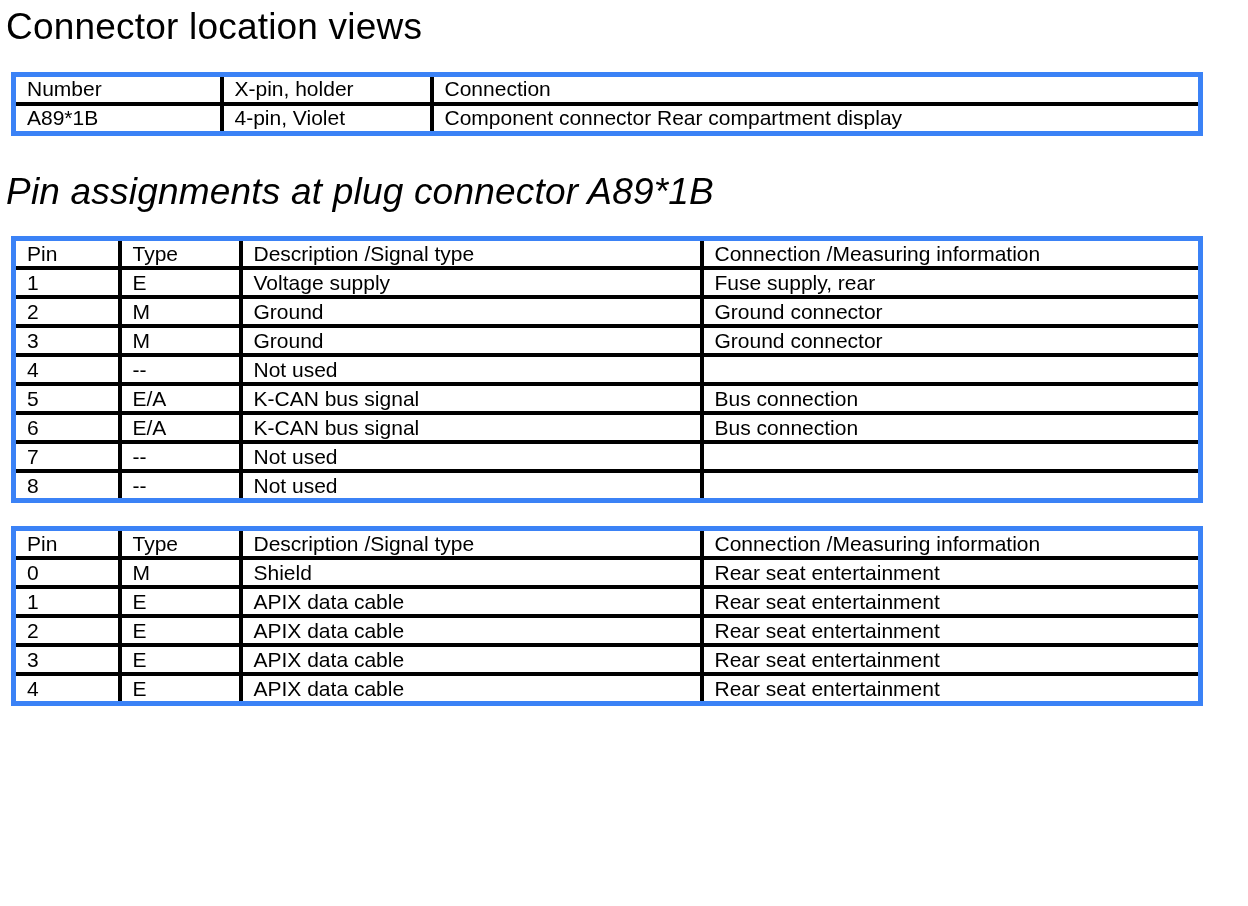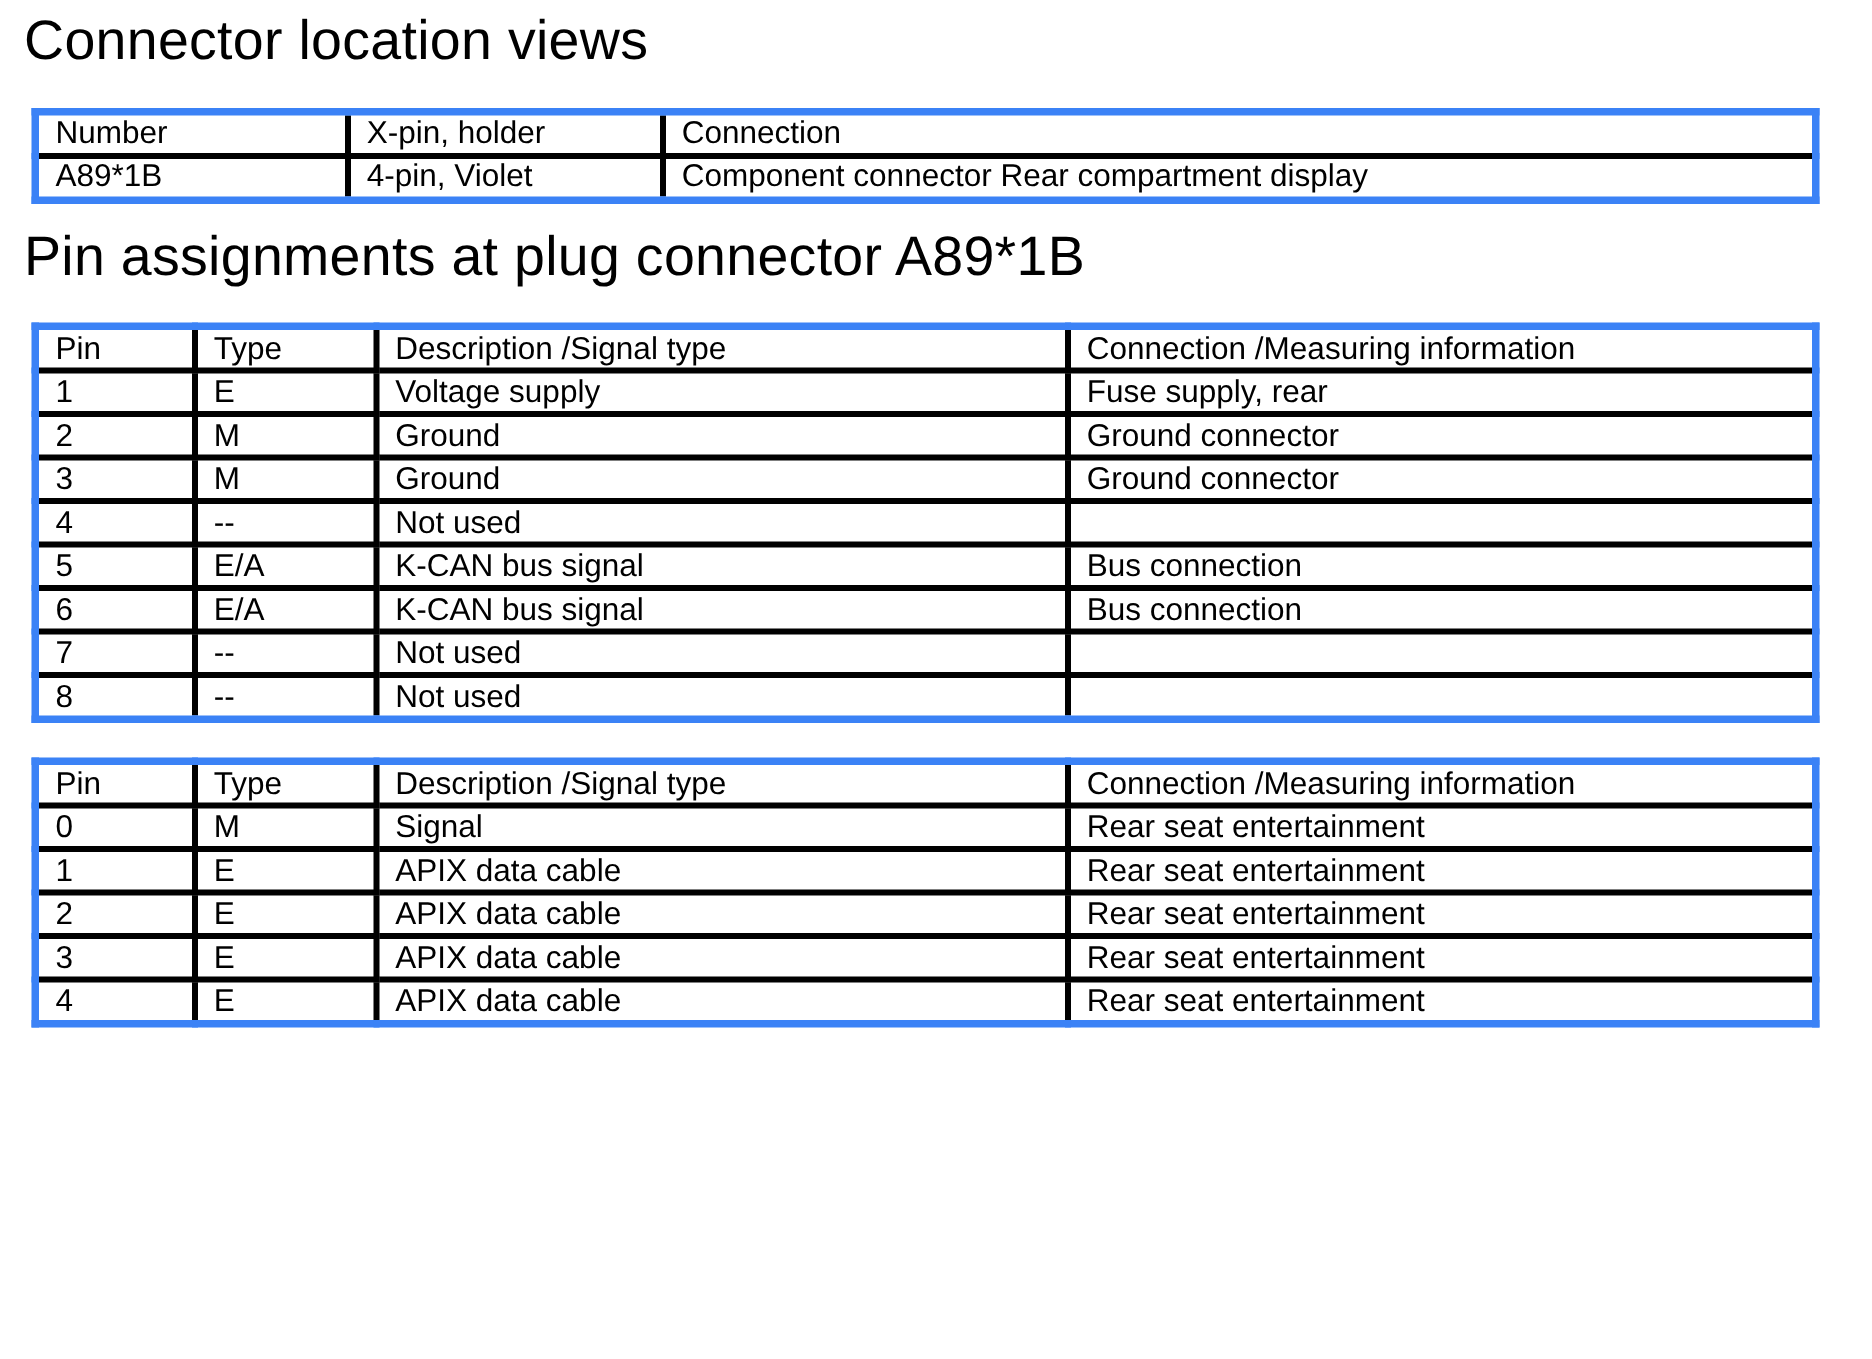--- a/index.html
+++ b/index.html
@@ -9,32 +9,33 @@
   }
   body {
     width: 1248px;
     height: 906px;
     overflow: hidden;
     color: #000000;
     font-family: "Liberation Sans", sans-serif;
     -webkit-font-smoothing: antialiased;
   }
   .page {
-    padding: 5px 18px 0 16px;
+    padding: 5px 18px 0 6px;
   }
   .doc-section .section-title {
     font-size: 37px;
     font-weight: 400;
     line-height: 1.18;
     margin: 0;
     letter-spacing: 0.2px;
     white-space: nowrap;
   }
   .doc-section + .doc-section .section-title {
-    margin-top: 13px;
+    margin-top: 34px;
+    font-style: italic;
   }
   table.data-table {
     border-collapse: collapse;
     table-layout: fixed;
     width: 1187px;
     margin: 23px 0 0 5px;
     border: 5px solid #3b82f6;
   }
   .data-table th,
   .data-table td {
@@ -171,21 +172,21 @@
             <th>Pin</th>
             <th>Type</th>
             <th>Description /Signal type</th>
             <th>Connection /Measuring information</th>
           </tr>
       </thead>
       <tbody>
           <tr>
             <td>0</td>
             <td>M</td>
-            <td>Signal</td>
+            <td>Shield</td>
             <td>Rear seat entertainment</td>
           </tr>
           <tr>
             <td>1</td>
             <td>E</td>
             <td>APIX data cable</td>
             <td>Rear seat entertainment</td>
           </tr>
           <tr>
             <td>2</td>

